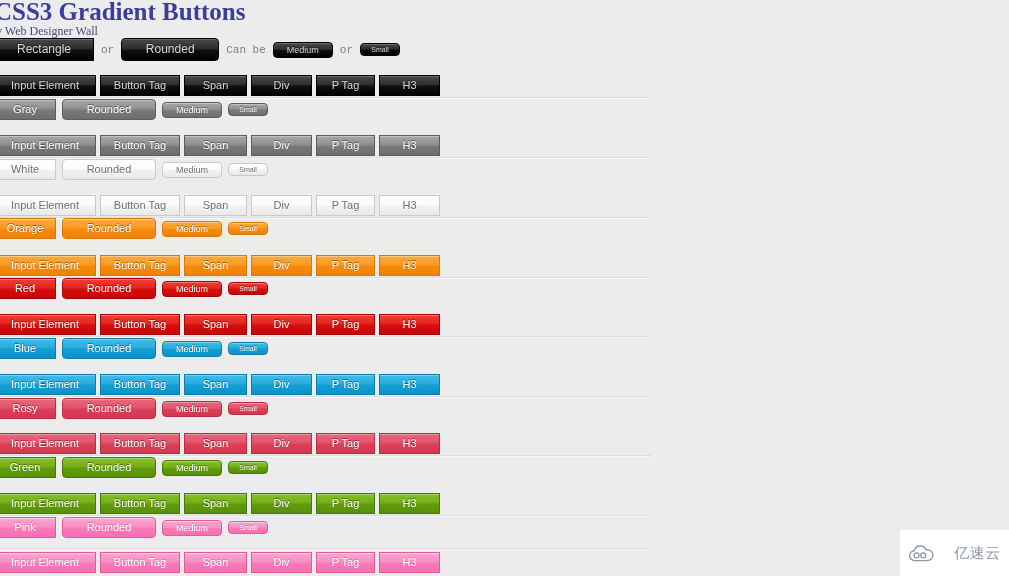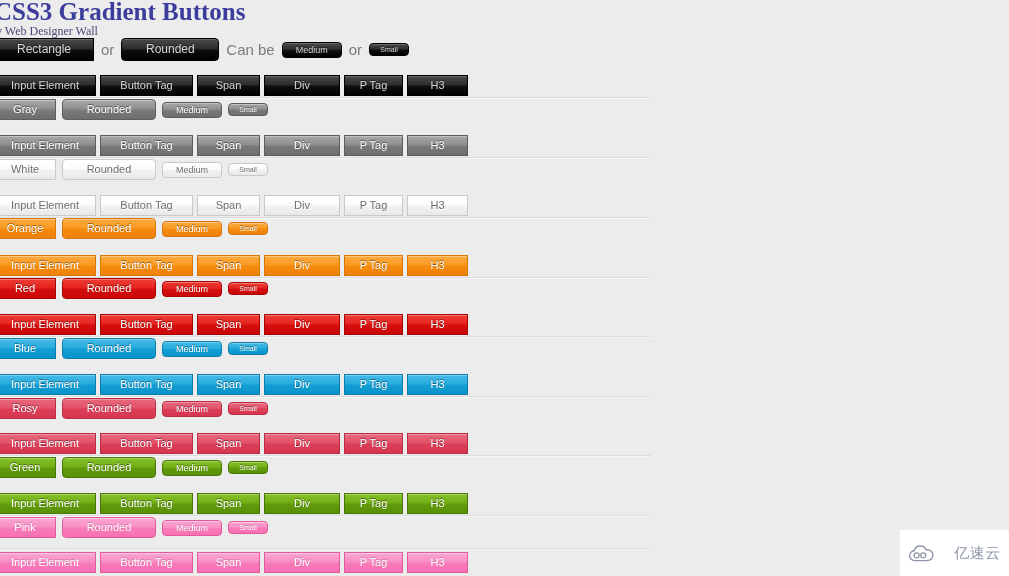--- a/index.html
+++ b/index.html
@@ -116,43 +116,44 @@
   
   #demo-row {
     position: absolute;
     left: -6px;
     top: 38px;
     display: flex;
     align-items: center;
     gap: 5px;
   }
   .sep-text {
-    font-size: 15px;
+    font-size: 11px;
     color: #7d7d7d;
     padding: 0 2px;
     white-space: nowrap;
+    font-family: Liberation Mono, monospace;
   }
 
   
   .section { position: absolute; left: -6px; }
   .elem-row { display: flex; gap: 4px; align-items: flex-end; }
   .label-row { display: flex; gap: 6px; align-items: center; }
   .divider {
     position: absolute;
     left: 0;
     width: 651px;
     height: 1px;
     background: #dcdcdc;
     box-shadow: 0 1px 0 #f6f6f6;
   }
 
   .w-inputel { width: 102px; }
-  .w-buttag  { width: 93px; }
+  .w-buttag  { width: 80px; }
   .w-span    { width: 63px; }
-  .w-div     { width: 76px; }
+  .w-div     { width: 61px; }
   .w-ptag    { width: 59px; }
   .w-h3      { width: 61px; }
 
   .w-name    { width: 62px; }
   .w-rounded { width: 94px; }
 
   
   #watermark {
     position: absolute;
     right: 0;

